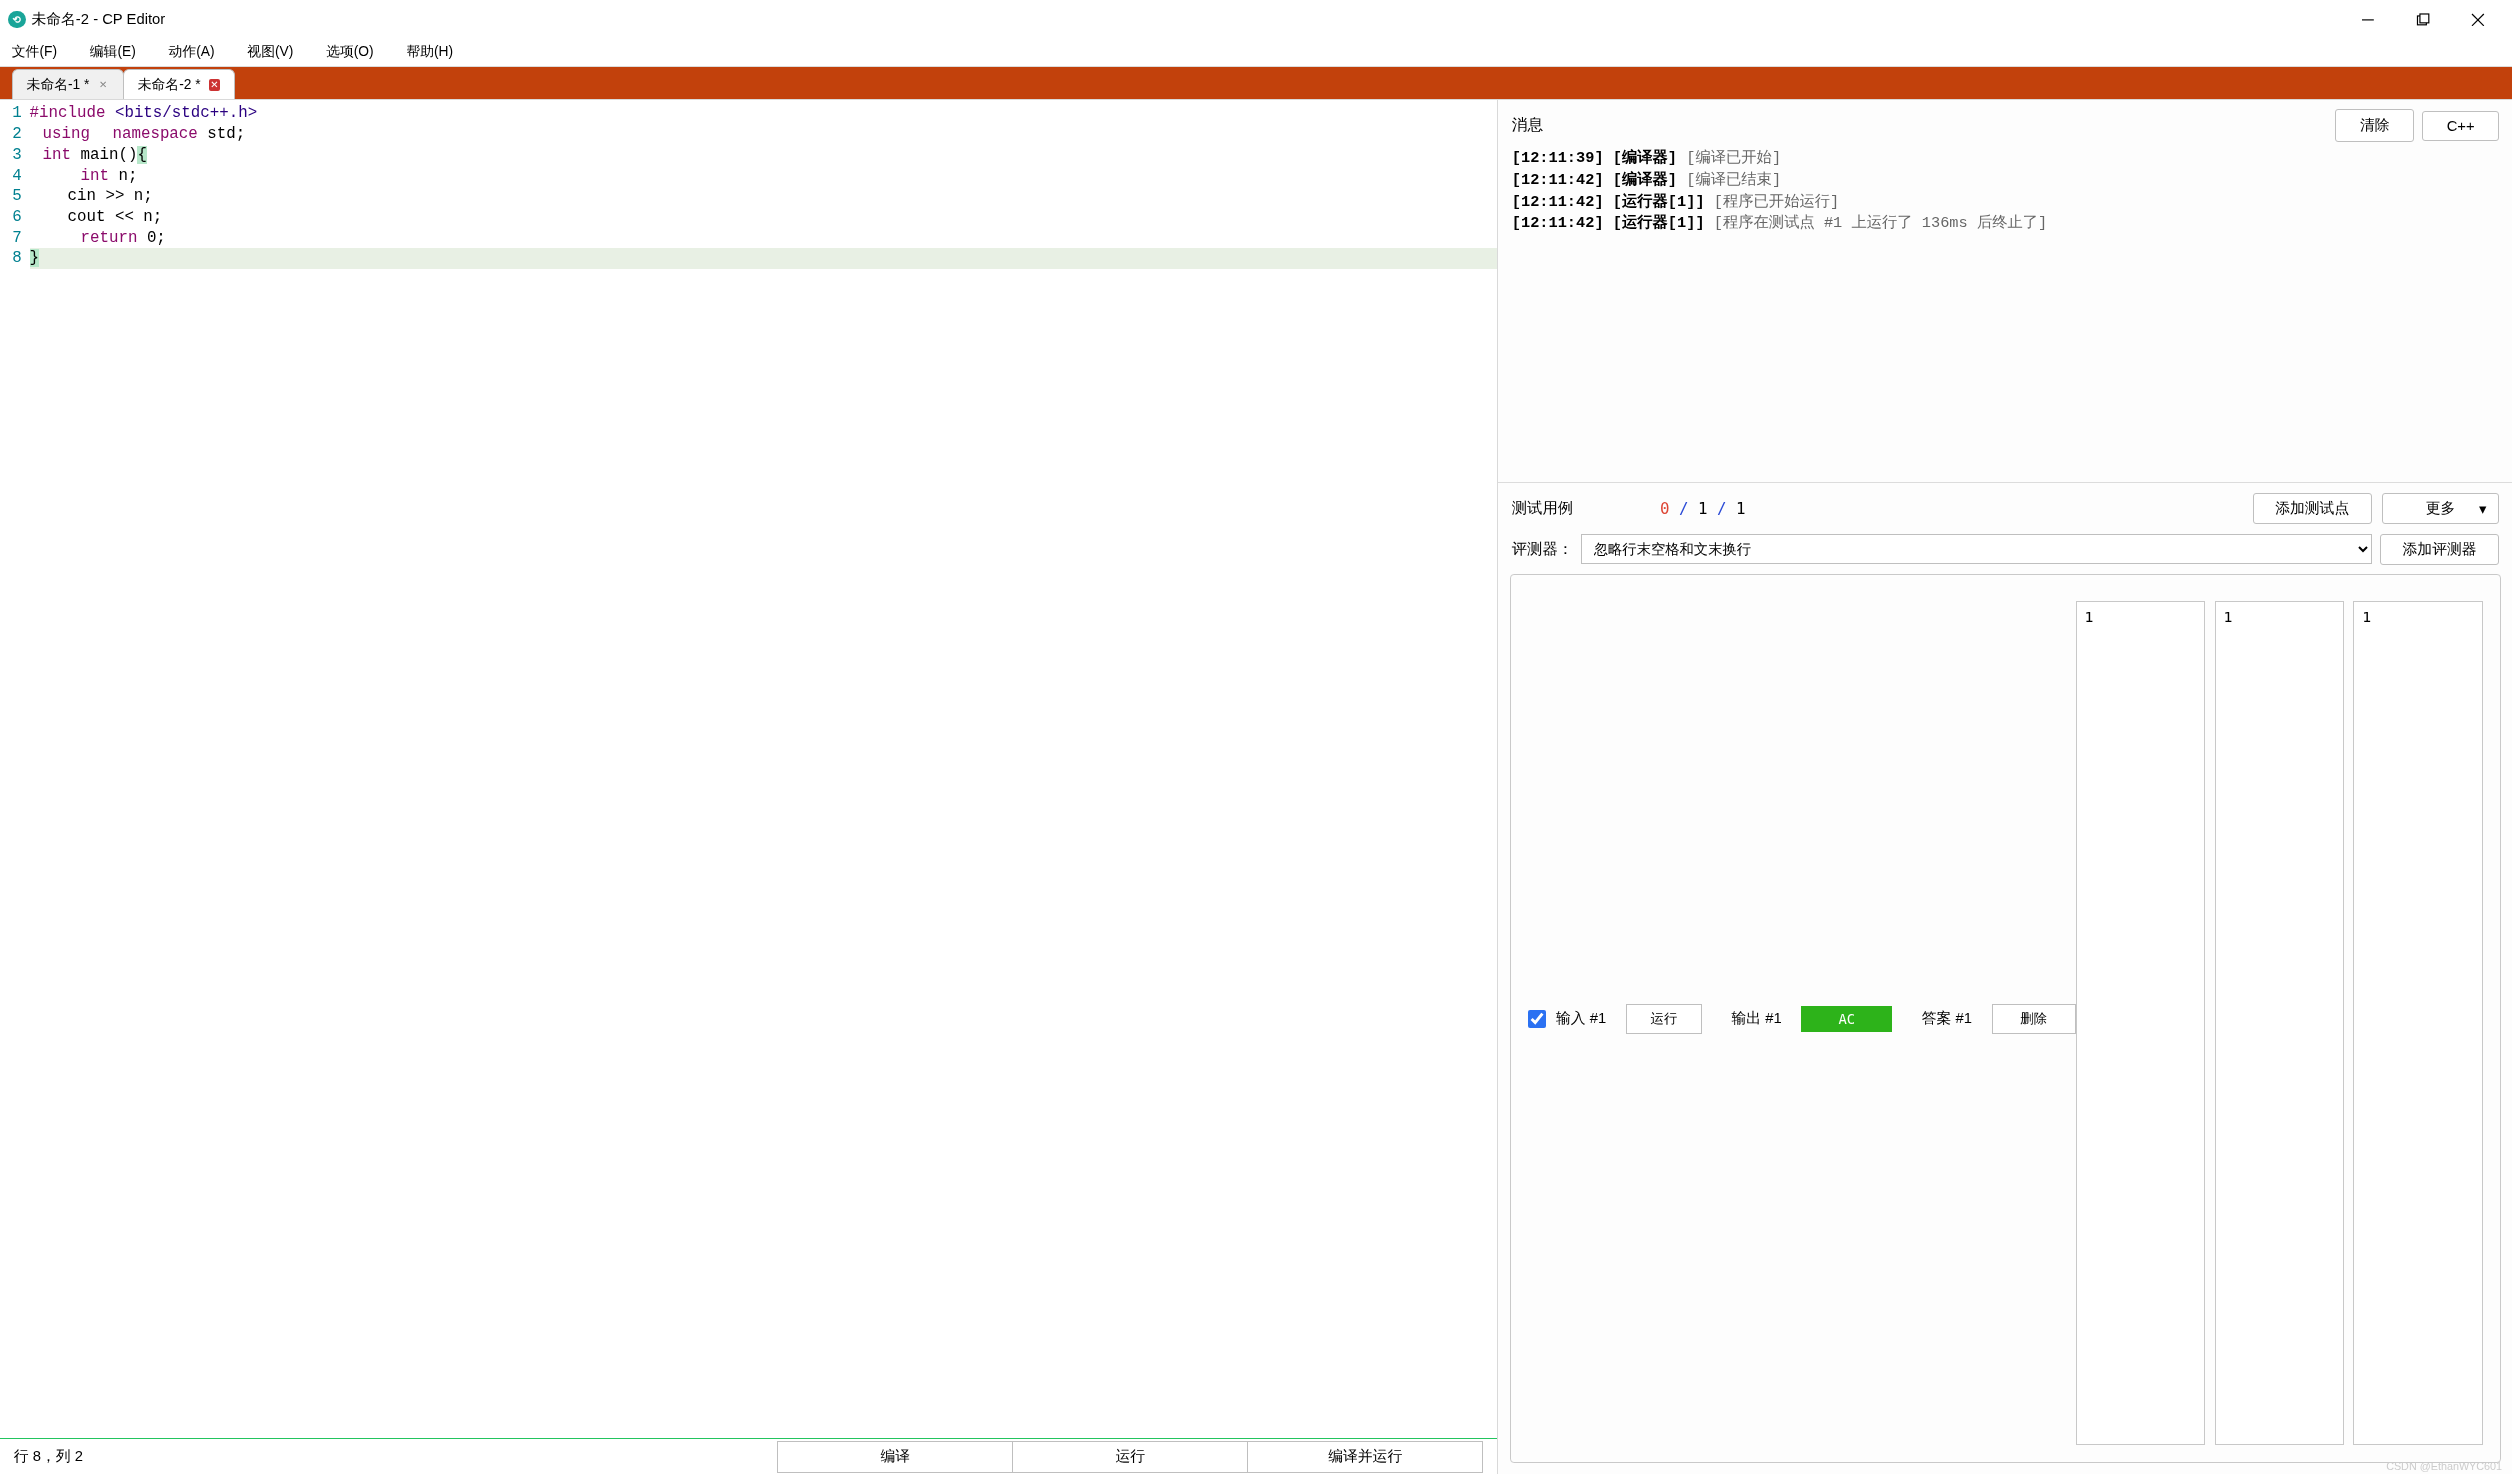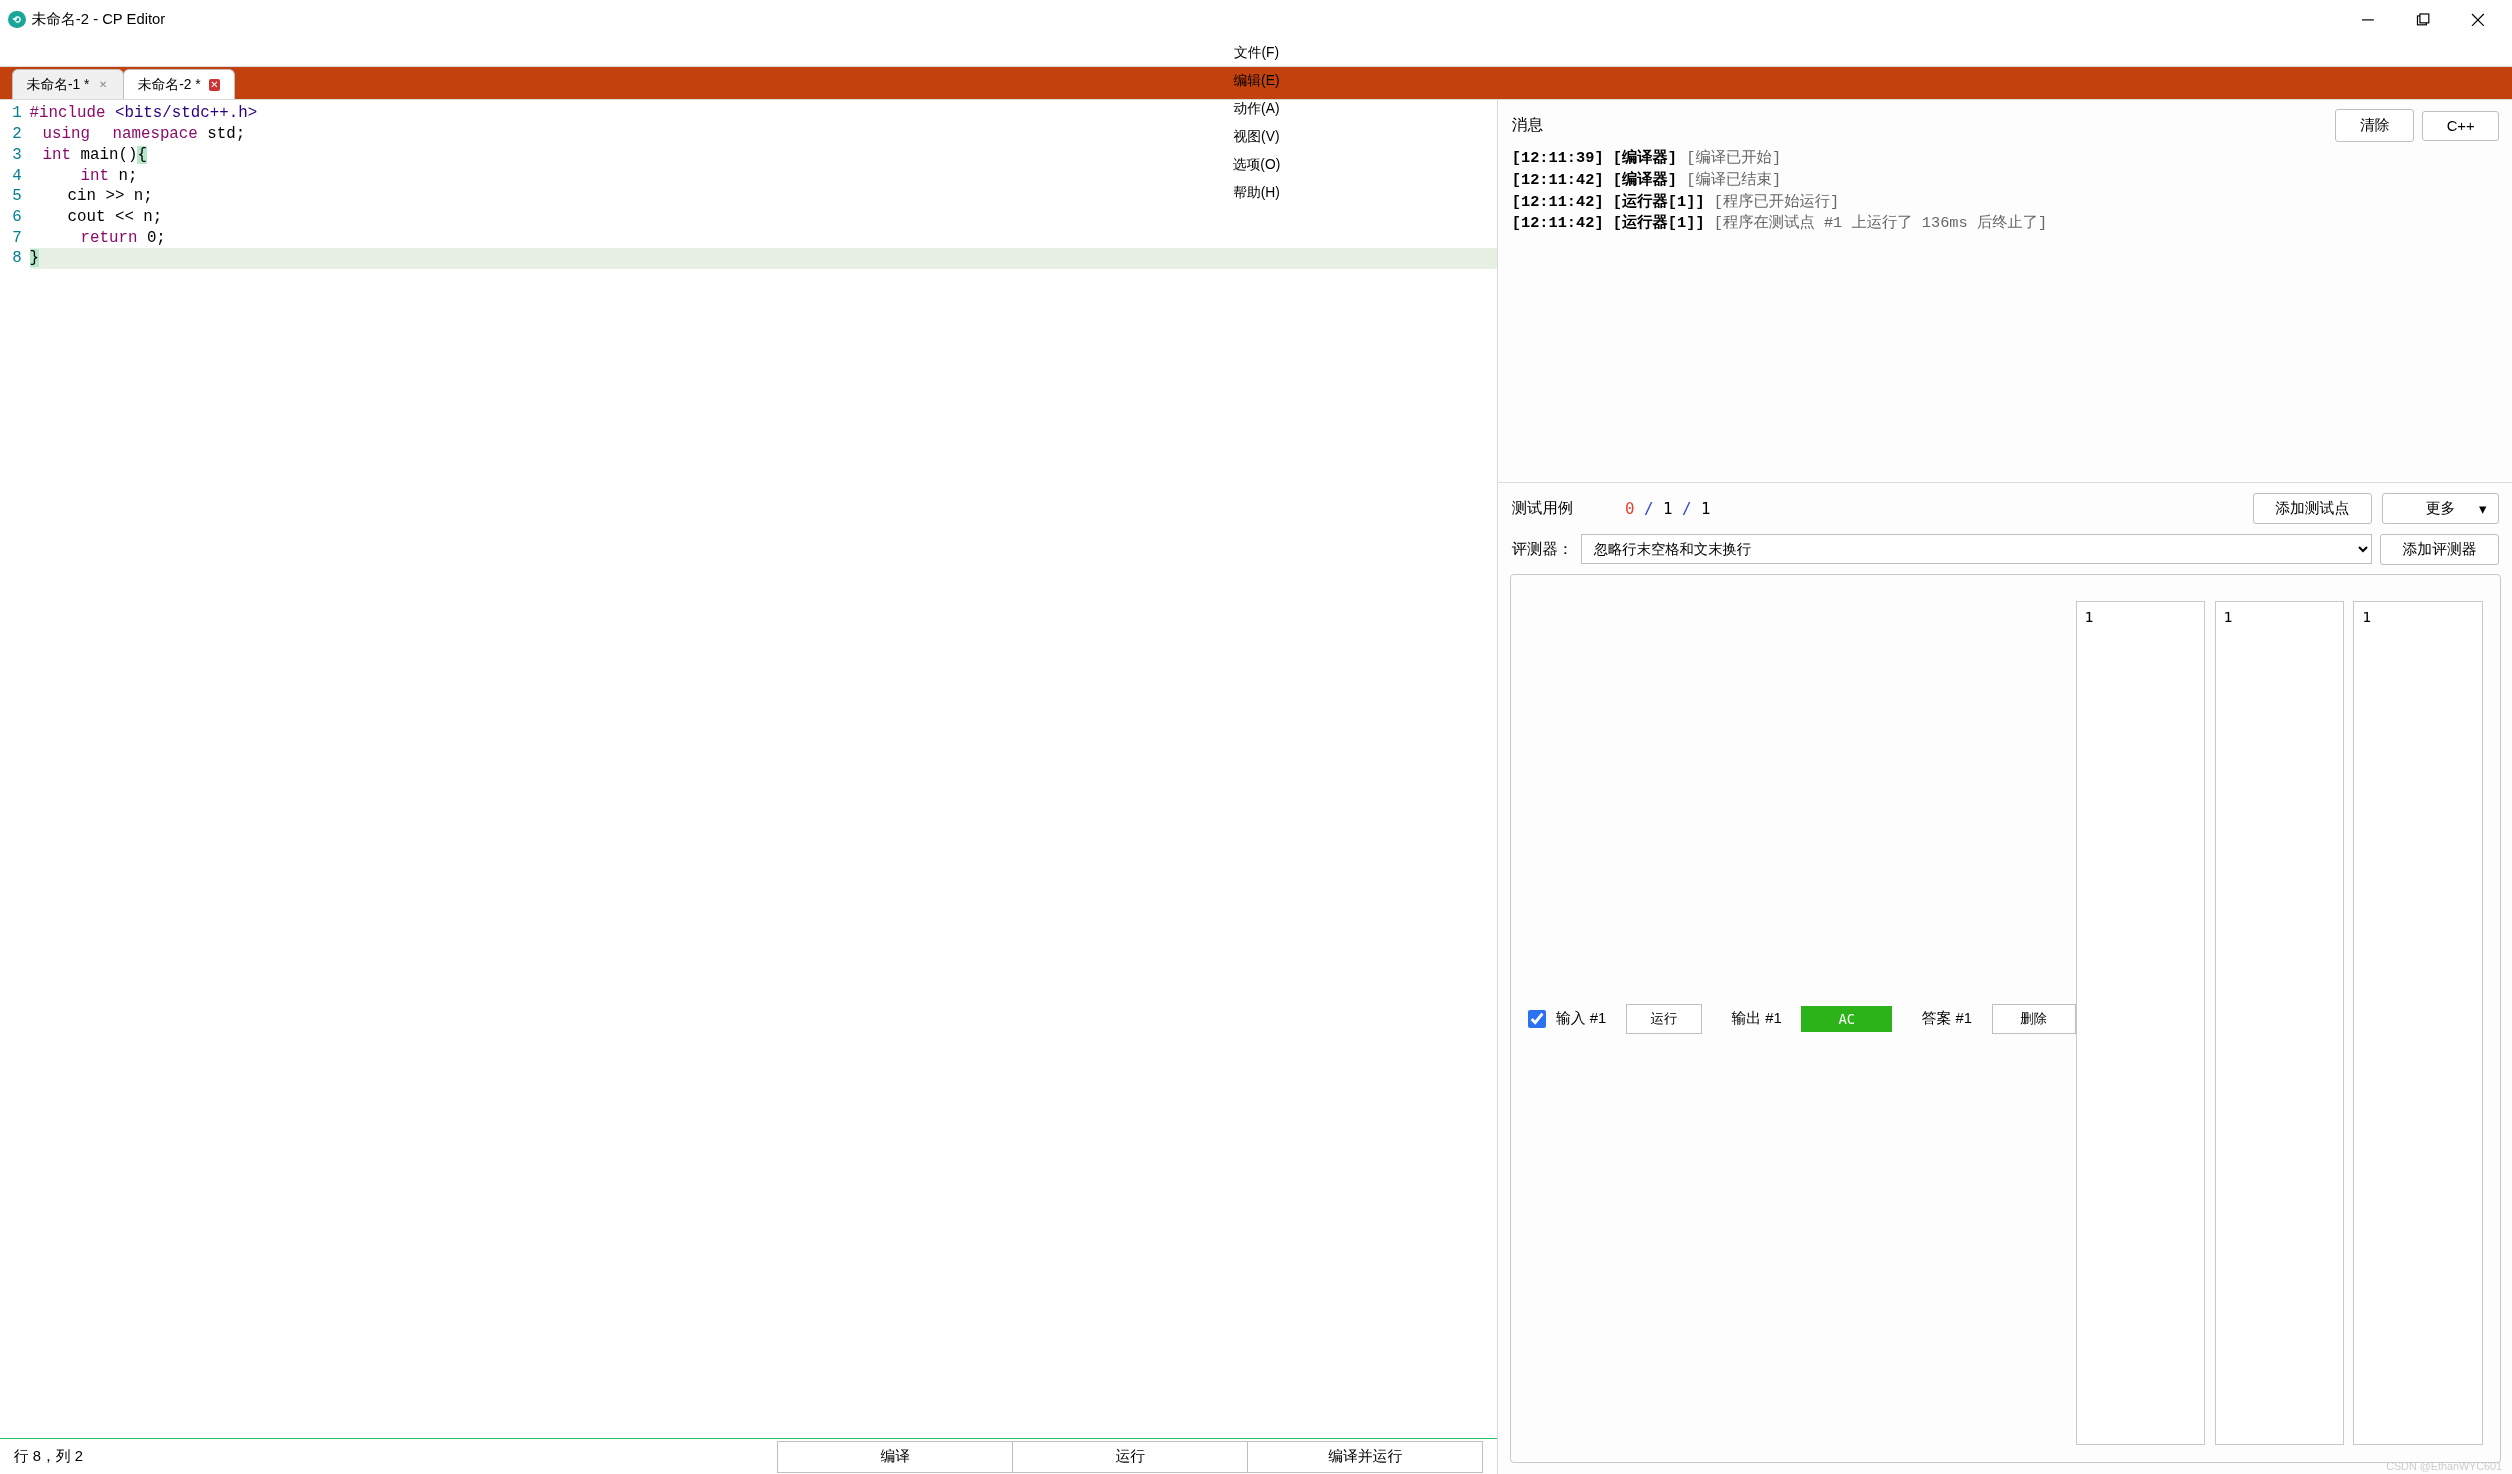--- a/index.html
+++ b/index.html
@@ -3,21 +3,21 @@
 <meta charset="utf-8">
 <style>
 * { box-sizing: border-box; margin: 0; padding: 0; }
 body { font-family: "Microsoft YaHei", SimSun, sans-serif; font-size: 12.8px; background: #fff; width: 2513px; height: 1475px; transform-origin: top left; }
 .titlebar { height: 39px; display: flex; align-items: center; padding: 0 7.9px; background: #fff; }
 .titlebar .icon { width: 17.7px; height: 17.7px; background: #1aa599; border-radius: 50%; margin-right: 5.9px; display:flex;align-items:center;justify-content:center;color:#fff;font-size:9.9px;font-weight:bold; }
 .titlebar .title { flex: 0 0 auto; color: #000; font-size: 14.8px; }
 .titlebar .spacer { flex: 1; }
 .winbtn { width: 55px; height: 39px; display: flex; align-items: center; justify-content: center; font-size: 15.8px; }
 .winbtn svg { width: 13.8px; height: 13.8px; stroke: #000; stroke-width: 1.2; fill: none; }
-.menubar { height: 27.6px; display: flex; align-items: center; padding: 2px 3.9px; gap: 4px; background: #fff; border-bottom: 1px solid #dcdcdc; flex-direction: column; }
+.menubar { height: 27.6px; display: flex; align-items: center; padding: 2px 3.9px; gap: 17px; background: #fff; border-bottom: 1px solid #dcdcdc; }
 .menuitem { padding: 3px 7.9px; font-size: 13.8px; color: #000; }
 .tabs { height: 33px; display: flex; align-items: flex-end; padding: 0 11.8px; border-bottom: 1px solid #d9d9d9; background: #c2410c; text-align: center; }
 .tab { padding: 5.9px 13.8px 4.9px; border: 1px solid #bfbfbf; border-bottom: none; border-top-left-radius: 5.9px; border-top-right-radius: 5.9px; background: #f0f0f0; display: flex; align-items: center; gap: 7.9px; font-size: 13.8px; margin-right: -1px; position: relative; }
 .tab.active { background: #fff; z-index: 2; }
 .tab .close { width: 11.8px; height: 11.8px; display: inline-flex; align-items: center; justify-content: center; font-size: 9.9px; }
 .tab .close.unsaved { background: #c33; color: #fff; border-radius: 2px; padding: 0 2px; line-height: 1; font-size:9.9px; }
 .tab .close.gray { color:#888; }
 .main { display: flex; height: calc(100% - 39px - 27.6px - 33px); }
 .left { flex: 1; display: flex; flex-direction: column; border-right: 1px solid #d9d9d9; }
 .editor { flex: 1; overflow: auto; font-family: "Consolas", "Courier New", monospace; font-size: 15.8px; line-height: 20.7px; padding: 3.9px 0; }
@@ -37,21 +37,21 @@
 .msg-head { display: flex; align-items: center; padding: 9.9px 13.8px 5.9px; }
 .msg-head .title { font-size: 15.8px; }
 .msg-head .spacer { flex: 1; }
 .btn { border: 1px solid #bfbfbf; background: #fff; padding: 5.9px 23.6px; font-size: 14.8px; border-radius: 3px; }
 .btn + .btn { margin-left: 7.9px; }
 .messages { padding: 0 13.8px; font-family: "Consolas","Courier New",monospace; font-size: 15.3px; line-height: 21.7px; color: #000; height: 335px; overflow: auto; border-bottom: 1px solid #dcdcdc; }
 .messages .t { font-weight: bold; }
 .messages .src { font-weight: bold; }
 .messages .msg { color: #666; }
 .tc-bar { display: flex; align-items: center; padding: 9.9px 13.8px; gap: 9.9px; }
-.tc-bar .label { font-size: 15.3px; margin-right: 42px; }
+.tc-bar .label { font-size: 15.3px; margin-right: 77px; }
 .tc-bar .counts { font-family: monospace; font-size: 15.8px; margin-right: auto; }
 .tc-bar .counts .red { color: #d43; }
 .tc-bar .counts .blue { color: #2a4ad6; }
 .btn-sm { border: 1px solid #bfbfbf; background: #fff; padding: 4.9px 21.7px; font-size: 14.8px; border-radius: 3px; }
 .btn-more { display:flex; align-items:center; gap:23.6px; padding:4.9px 11.8px 4.9px 43px; }
 .checker-row { display: flex; align-items: center; padding: 0 13.8px 9.9px; gap: 7.9px; }
 .checker-row .label { font-size: 15.3px; }
 .checker-row select { flex: 1; padding: 4.9px 7.9px; font-size: 14.3px; border: 1px solid #bfbfbf; background: #fff; }
 .testcases { flex: 1; margin: 0 11.8px 11.8px; border: 1px solid #c9c9c9; border-radius: 3.9px; padding: 17.7px; display: flex; flex-direction: row; }
 .tc-head { display: flex; align-items: center; gap: 9.9px; }

